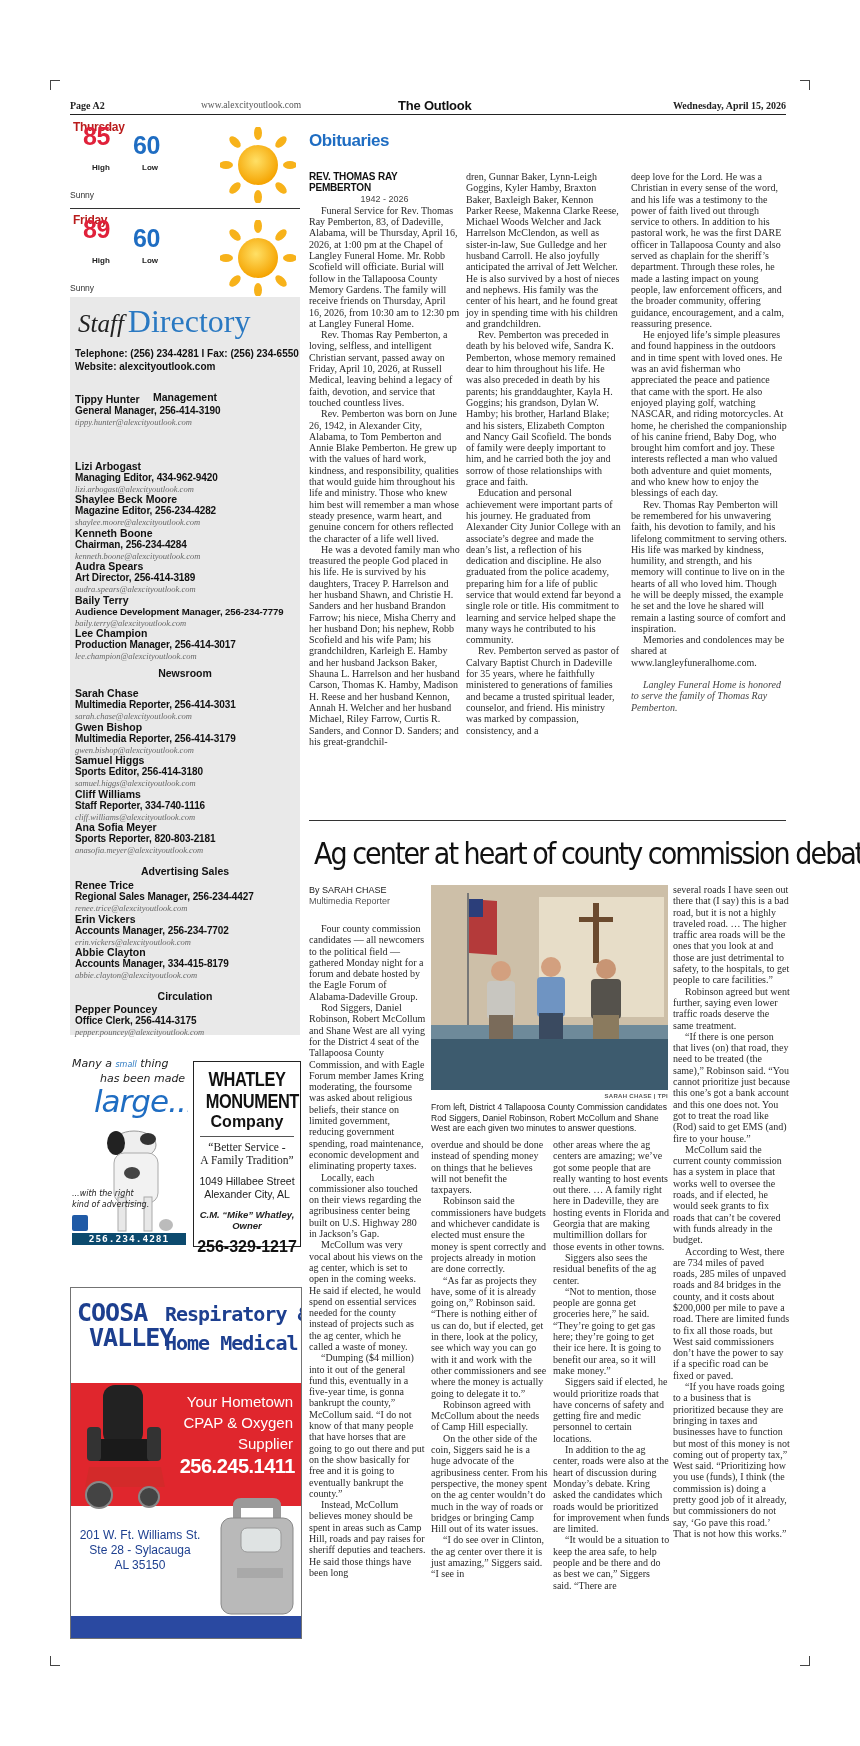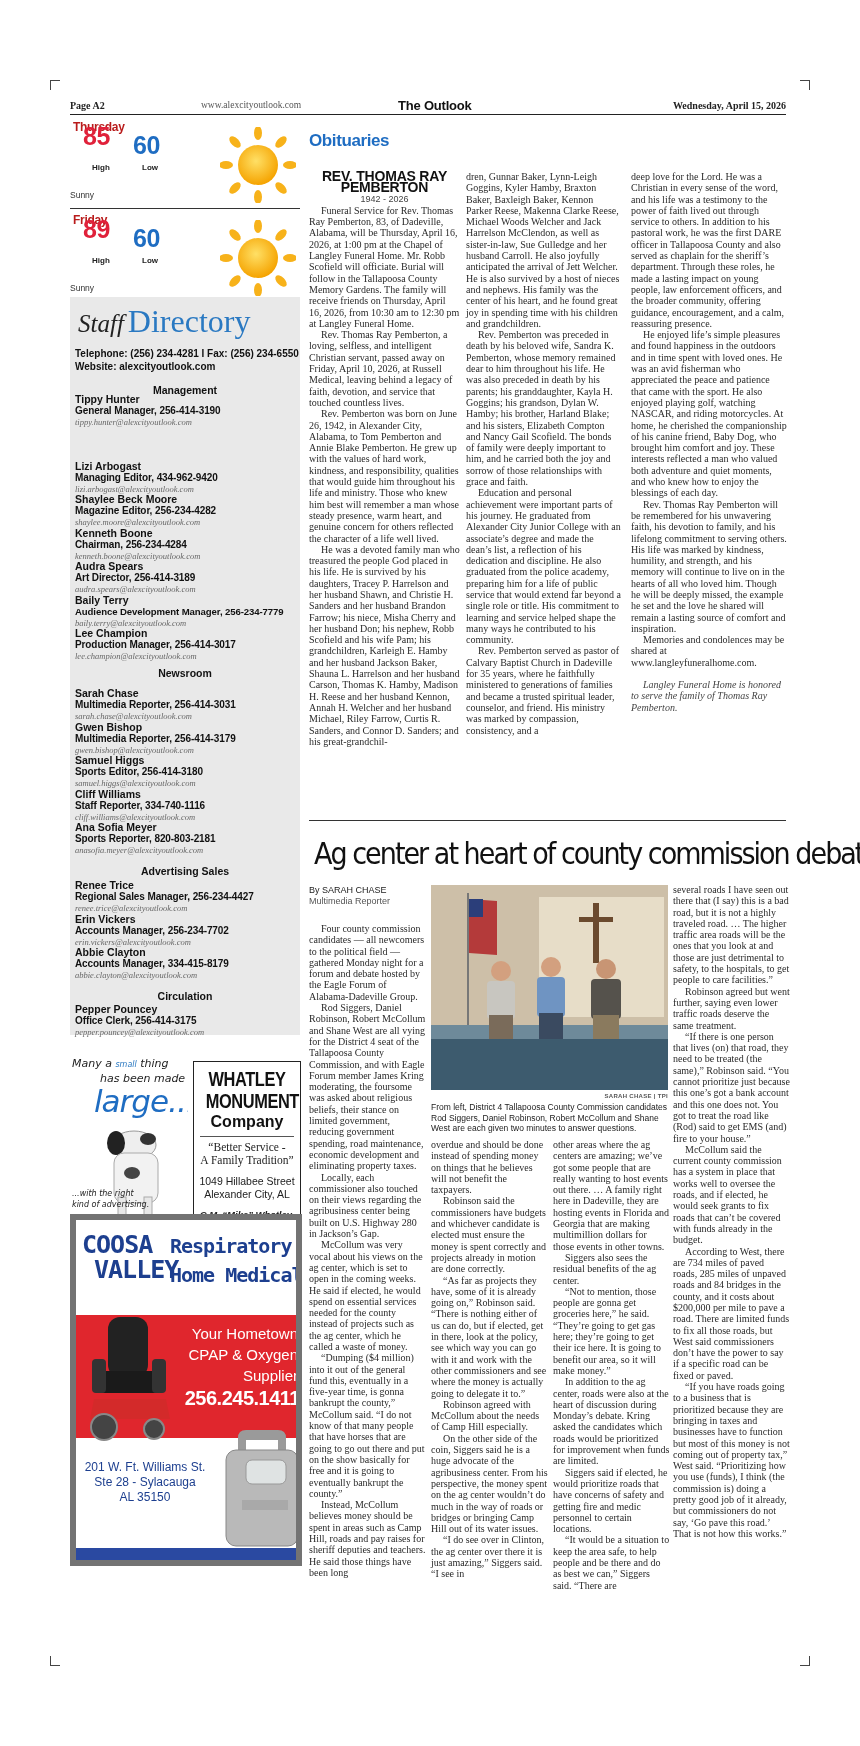--- a/index.html
+++ b/index.html
@@ -48,39 +48,39 @@
 .ad-dog .t4{position:absolute;left:2px;top:133px;font-family:"DejaVu Sans",sans-serif;font-size:8px;color:#222;font-style:italic;line-height:11px}
 .ad-dog .ph{position:absolute;left:2px;top:178px;width:114px;height:12px;background:#0c4a6e;color:#fff;font-family:"DejaVu Sans Mono",monospace;font-weight:bold;font-size:9.5px;text-align:center;line-height:12px;letter-spacing:1px}
 .ad-whatley{position:absolute;left:193px;top:1061px;width:108px;height:186px;border:1.5px solid #222;text-align:center;font-family:"Liberation Sans",sans-serif}
 .ad-whatley .w1{margin-top:6px;font-weight:bold;font-size:21px;line-height:22px;color:#111;transform:scaleX(0.78);letter-spacing:-0.5px}
 .ad-whatley .w2{font-weight:bold;font-size:16px;color:#111;line-height:20px}
 .ad-whatley .sep{border-top:1px solid #555;margin:4px 6px}
 .ad-whatley .q{font-family:"Liberation Serif",serif;font-size:11.5px;line-height:13px;color:#222}
 .ad-whatley .ad{font-size:10.5px;line-height:13px;margin-top:8px;color:#222}
 .ad-whatley .ow{font-size:9.5px;font-style:italic;font-weight:bold;line-height:11px;margin-top:8px;color:#222}
 .ad-whatley .pn{font-size:16px;font-weight:bold;margin-top:7px;color:#111}
-.ad-coosa{position:absolute;left:70px;top:1214px;width:232px;height:352px;border:6px solid #737373;background:#fff;overflow:hidden;font-family:"Liberation Sans",sans-serif}
+.ad-coosa{position:absolute;left:70px;top:1287px;width:232px;height:352px;border:1px solid #737373;background:#fff;overflow:hidden;font-family:"Liberation Sans",sans-serif}
 .ad-coosa .logo{position:absolute;left:6px;top:12px;color:#1d3f8f;font-weight:bold;font-family:"DejaVu Sans Mono",monospace}
 .ad-coosa .logo .a{font-size:25px;line-height:25px;display:block;letter-spacing:-1px}
 .ad-coosa .logo .b{font-size:25px;line-height:25px;display:block;margin-left:12px;letter-spacing:-1px}
 .ad-coosa .hd{position:absolute;left:94px;top:12px;color:#1d3f8f;font-family:"DejaVu Sans Mono",monospace;font-weight:bold;font-size:20px;line-height:29px;letter-spacing:-1px;white-space:nowrap}
 .ad-coosa .red{position:absolute;left:0;top:95px;width:232px;height:123px;background:#e0262d}
 .ad-coosa .tag{position:absolute;right:10px;top:8px;text-align:right;color:#fff;font-size:15px;line-height:21px;width:130px}
 .ad-coosa .rph{position:absolute;right:8px;top:72px;color:#fff;font-weight:bold;font-size:20px;letter-spacing:-0.5px}
 .ad-coosa .addr{position:absolute;left:4px;top:240px;width:130px;text-align:center;color:#1d3f8f;font-size:12px;line-height:15px}
 .ad-coosa .blue{position:absolute;left:0;top:328px;width:232px;height:24px;background:#2a49a1}
 .chair{position:absolute;left:10px;top:95px;width:90px;height:130px}
 .oxy{position:absolute;left:146px;top:210px;width:80px;height:118px}
 
 
 .obit-head{position:absolute;left:309px;top:131px;font-family:"Liberation Sans",sans-serif;font-weight:bold;font-size:17px;color:#1f6dc2;letter-spacing:-0.4px}
 .col{position:absolute;font-size:10px;line-height:11.3px;color:#2a2a2a;text-align:left}
 .col p{text-indent:12px}
 .col p.noi{text-indent:0}
-.obit-name{text-align:center;font-family:"Liberation Sans",sans-serif;font-weight:bold;font-size:14px;letter-spacing:-0.2px;color:#111}
+.obit-name{font-family:"Liberation Sans",sans-serif;font-weight:bold;font-size:10px;letter-spacing:-0.2px;color:#111}
 .obit-yrs{text-align:center;font-family:"Liberation Sans",sans-serif;font-size:9px;color:#444}
 .ital{font-style:italic;color:#444}
 .divider{position:absolute;left:309px;top:820px;width:477px;border-top:1.2px solid #333}
 
 
 .headline{position:absolute;left:314px;top:836px;font-family:"DejaVu Sans",sans-serif;font-size:30px;color:#111;letter-spacing:-2.2px;transform:scaleX(0.9);transform-origin:left;white-space:nowrap}
 .byline{position:absolute;left:309px;top:885px;font-family:"Liberation Sans",sans-serif;font-size:9px;line-height:11px;color:#222}
 .byline .role{color:#555}
 .photo{position:absolute;left:431px;top:885px;width:237px;height:205px;background:#6b6257;overflow:hidden}
 .credit{position:absolute;left:431px;top:1093px;width:237px;text-align:right;font-family:"Liberation Sans",sans-serif;font-size:6px;font-weight:bold;color:#555;letter-spacing:0.3px}
@@ -158,21 +158,21 @@
 
 <div class="staff">
   <div class="title">
     <span class="s">Staff</span><span class="d">Directory</span>
   </div>
   <div class="contact">
     <div>Telephone: (256) 234-4281  I  Fax: (256) 234-6550</div>
     <div>Website: alexcityoutlook.com</div>
   </div>
 
-  <div class="sec" style="top:87px">Management</div>
+  <div class="sec" style="top:94px">Management</div>
   <div id="sec0"></div>
 
   <div class="sec" style="top:370px">Newsroom</div>
   <div class="sec" style="top:568px">Advertising Sales</div>
   <div class="sec" style="top:693px">Circulation</div>
 
   <div class="person" style="top:97px">
       <div class="n">Tippy Hunter</div>
       <div class="r">General Manager, 256-414-3190</div>
       <div class="e">tippy.hunter@alexcityoutlook.com</div>
@@ -408,22 +408,22 @@
   <p>Robinson said the commissioners have budgets and whichever candidate is elected must ensure the money is spent correctly and projects already in motion are done correctly.</p>
   <p>“As far as projects they have, some of it is already going on,” Robinson said. “There is nothing either of us can do, but if elected, get in there, look at the policy, see which way you can go with it and work with the other commissioners and see where the money is actually going to delegate it to.”</p>
   <p>Robinson agreed with McCollum about the needs of Camp Hill especially.</p>
   <p>On the other side of the coin, Siggers said he is a huge advocate of the agribusiness center. From his perspective, the money spent on the ag center wouldn’t do much in the way of roads or bridges or bringing Camp Hill out of its water issues.</p>
   <p>“I do see over in Clinton, the ag center over there it is just amazing,” Siggers said. “I see in</p>
 </div>
 <div class="col" style="left:553px;top:1139px;width:117px">
   <p class="noi">other areas where the ag centers are amazing; we’ve got some people that are really wanting to host events out there. … A family right here in Dadeville, they are hosting events in Florida and Georgia that are making multimillion dollars for those events in other towns.</p>
   <p>Siggers also sees the residual benefits of the ag center.</p>
   <p>“Not to mention, those people are gonna get groceries here,” he said. “They’re going to get gas here; they’re going to get their ice here. It is going to benefit our area, so it will make money.”</p>
+  <p>Siggers said if elected, he would prioritize roads that have concerns of safety and getting fire and medic personnel to certain locations.</p>
   <p>In addition to the ag center, roads were also at the heart of discussion during Monday’s debate. Kring asked the candidates which roads would be prioritized for improvement when funds are limited.</p>
-  <p>Siggers said if elected, he would prioritize roads that have concerns of safety and getting fire and medic personnel to certain locations.</p>
   <p>“It would be a situation to keep the area safe, to help people and be there and do as best we can,” Siggers said. “There are</p>
 </div>
 <div class="col" style="left:673px;top:884px;width:117px">
   <p class="noi">several roads I have seen out there that (I say) this is a bad road, but it is not a highly traveled road. … The higher traffic area roads will be the ones that you look at and those are just detrimental to safety, to the hospitals, to get people to care facilities.”</p>
   <p>Robinson agreed but went further, saying even lower traffic roads deserve the same treatment.</p>
   <p>“If there is one person that lives (on) that road, they need to be treated (the same),” Robinson said. “You cannot prioritize just because this one’s got a bank account and this one does not. You got to treat the road like (Rod) said to get EMS (and) fire to your house.”</p>
   <p>McCollum said the current county commission has a system in place that works well to oversee the roads, and if elected, he would seek grants to fix roads that can’t be covered with funds already in the budget.</p>
   <p>According to West, there are 734 miles of paved roads, 285 miles of unpaved roads and 84 bridges in the county, and it costs about $200,000 per mile to pave a road. There are limited funds to fix all those roads, but West said commissioners don’t have the power to say if a specific road can be fixed or paved.</p>
   <p>“If you have roads going to a business that is prioritized because they are bringing in taxes and businesses have to function but most of this money is not coming out of property tax,” West said. “Prioritizing how you use (funds), I think (the commission is) doing a pretty good job of it already, but commissioners do not say, ‘Go pave this road.’ That is not how this works.”</p>
 </div>

